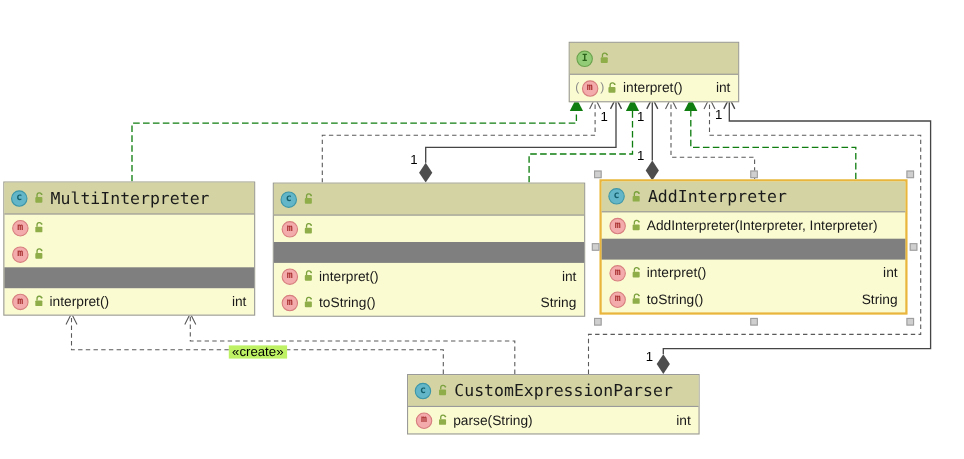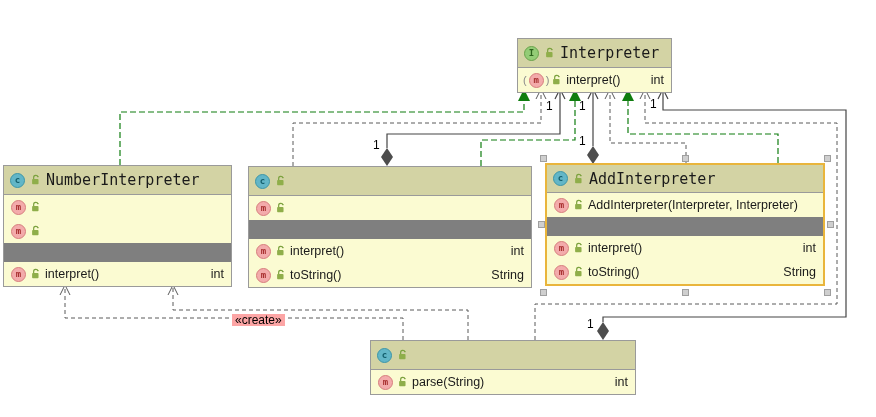--- a/index.html
+++ b/index.html
@@ -31,21 +31,21 @@
     font-family:"DejaVu Sans Mono",monospace;font-size:9px;font-weight:bold;line-height:1;
   }
   .icon-class{background:#62b6c7;border:1px solid #3d96a8;color:#14606e;}
   .icon-interface{background:#93cc76;border:1px solid #6aa34c;color:#2c641c;}
   .icon-method{background:#f3abab;border:1px solid #d77f7f;color:#a83030;}
   .paren{color:#8a8a8a;font-size:11px;line-height:1;margin:0 -2px;}
   .lock{flex:0 0 auto;display:inline-flex;}
   .edge-label{
     position:absolute;z-index:2;font-size:12px;line-height:12px;color:#000;
   }
-  .create-label{background:#fca5a5;padding:0 3px;margin-left:24px;}
+  .create-label{background:#bef264;padding:0 3px;}
   .sel-handle{
     position:absolute;z-index:3;width:7px;height:7px;
     background:#cfcfcf;border:1px solid #9f9f9f;box-sizing:border-box;
   }
 </style>
 </head>
 <body>
 
 <div id="canvas">
 
@@ -98,21 +98,20 @@
 
   <div class="uml-box" style="left:517px;top:38px;width:155px;">
     <div class="uml-header">
       <span class="kind-icon icon-interface">I</span>
       <span class="lock">
         <svg width="11" height="12" viewBox="0 0 12 12">
             <path d="M4 5 V3.4 A2.3 2.3 0 0 1 8.6 3.0 L8.9 1.6" fill="none" stroke="#7ca23f" stroke-width="1.3"></path>
             <rect x="2.3" y="5" width="7" height="5.6" rx="0.9" fill="#8fae4a"></rect>
           </svg>
       </span>
-      <span>Interpreter</span>
     </div>
     <div class="uml-row">
       <span class="paren">(</span>
       <span class="kind-icon icon-method">m</span>
       <span class="paren">)</span>
       <span class="lock">
         <svg width="11" height="12" viewBox="0 0 12 12">
             <path d="M4 5 V3.4 A2.3 2.3 0 0 1 8.6 3.0 L8.9 1.6" fill="none" stroke="#7ca23f" stroke-width="1.3"></path>
             <rect x="2.3" y="5" width="7" height="5.6" rx="0.9" fill="#8fae4a"></rect>
           </svg>
@@ -124,21 +123,21 @@
 
   <div class="uml-box" style="left:3px;top:165px;width:229px;">
     <div class="uml-header">
       <span class="kind-icon icon-class">c</span>
       <span class="lock">
         <svg width="11" height="12" viewBox="0 0 12 12">
             <path d="M4 5 V3.4 A2.3 2.3 0 0 1 8.6 3.0 L8.9 1.6" fill="none" stroke="#7ca23f" stroke-width="1.3"></path>
             <rect x="2.3" y="5" width="7" height="5.6" rx="0.9" fill="#8fae4a"></rect>
           </svg>
       </span>
-      <span>NumberInterpreter</span>
+      <span>MultiInterpreter</span>
     </div>
     <div class="uml-row">
       <span class="kind-icon icon-method">m</span>
       <span class="lock">
         <svg width="11" height="12" viewBox="0 0 12 12">
             <path d="M4 5 V3.4 A2.3 2.3 0 0 1 8.6 3.0 L8.9 1.6" fill="none" stroke="#7ca23f" stroke-width="1.3"></path>
             <rect x="2.3" y="5" width="7" height="5.6" rx="0.9" fill="#8fae4a"></rect>
           </svg>
       </span>
     </div>
@@ -266,20 +265,21 @@
 
   <div class="uml-box" style="left:370px;top:340px;width:266px;">
     <div class="uml-header">
       <span class="kind-icon icon-class">c</span>
       <span class="lock">
         <svg width="11" height="12" viewBox="0 0 12 12">
             <path d="M4 5 V3.4 A2.3 2.3 0 0 1 8.6 3.0 L8.9 1.6" fill="none" stroke="#7ca23f" stroke-width="1.3"></path>
             <rect x="2.3" y="5" width="7" height="5.6" rx="0.9" fill="#8fae4a"></rect>
           </svg>
       </span>
+      <span>CustomExpressionParser</span>
     </div>
     <div class="uml-row">
       <span class="kind-icon icon-method">m</span>
       <span class="lock">
         <svg width="11" height="12" viewBox="0 0 12 12">
             <path d="M4 5 V3.4 A2.3 2.3 0 0 1 8.6 3.0 L8.9 1.6" fill="none" stroke="#7ca23f" stroke-width="1.3"></path>
             <rect x="2.3" y="5" width="7" height="5.6" rx="0.9" fill="#8fae4a"></rect>
           </svg>
       </span>
       <span>parse(String)</span>

